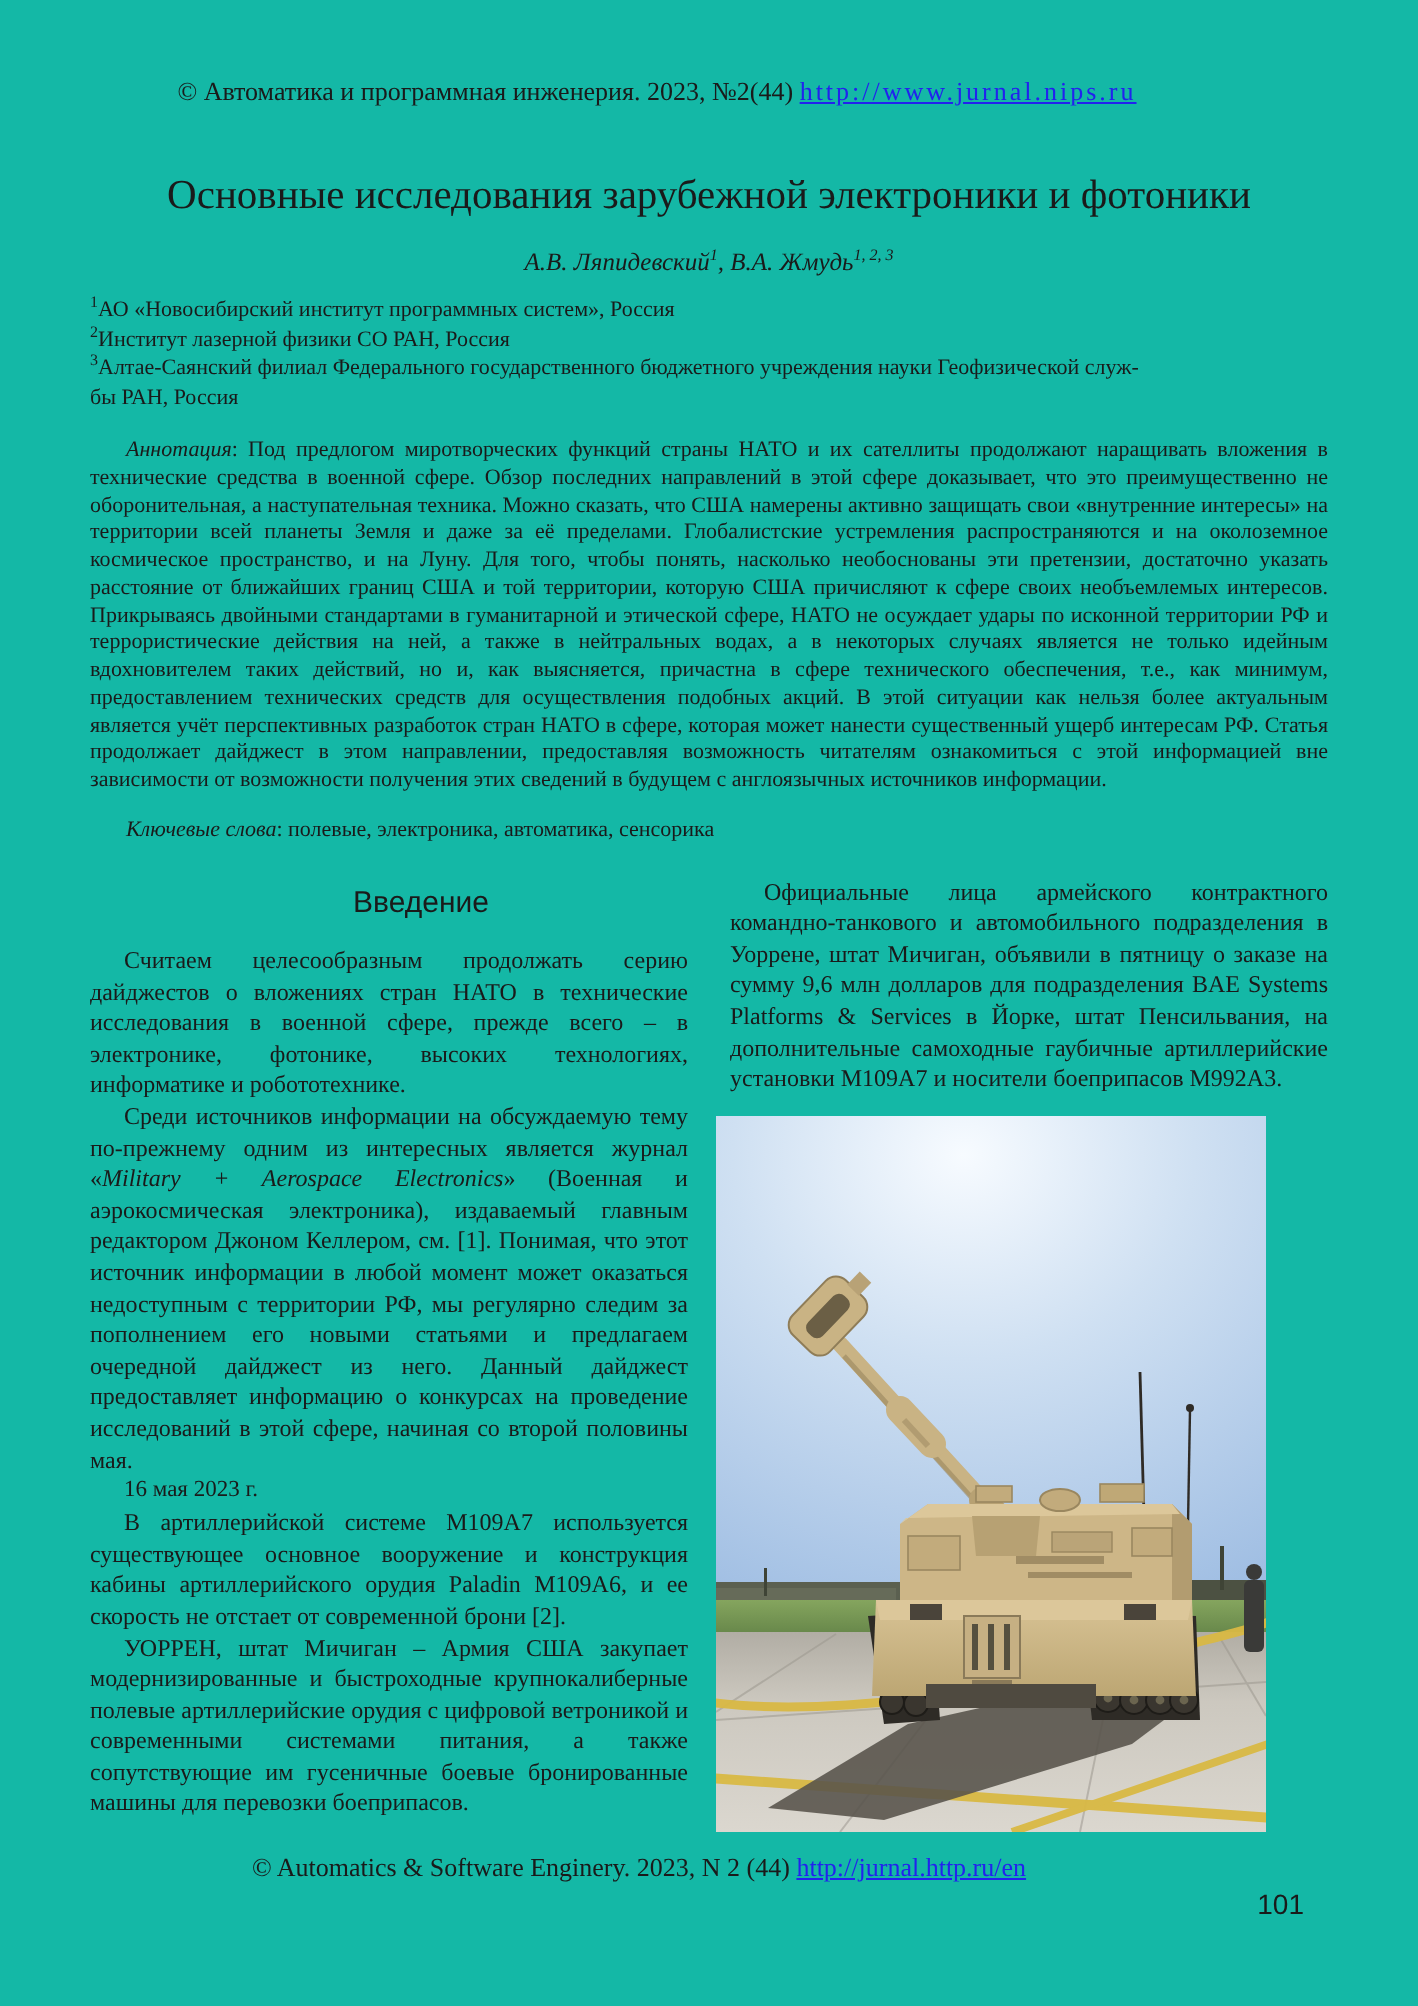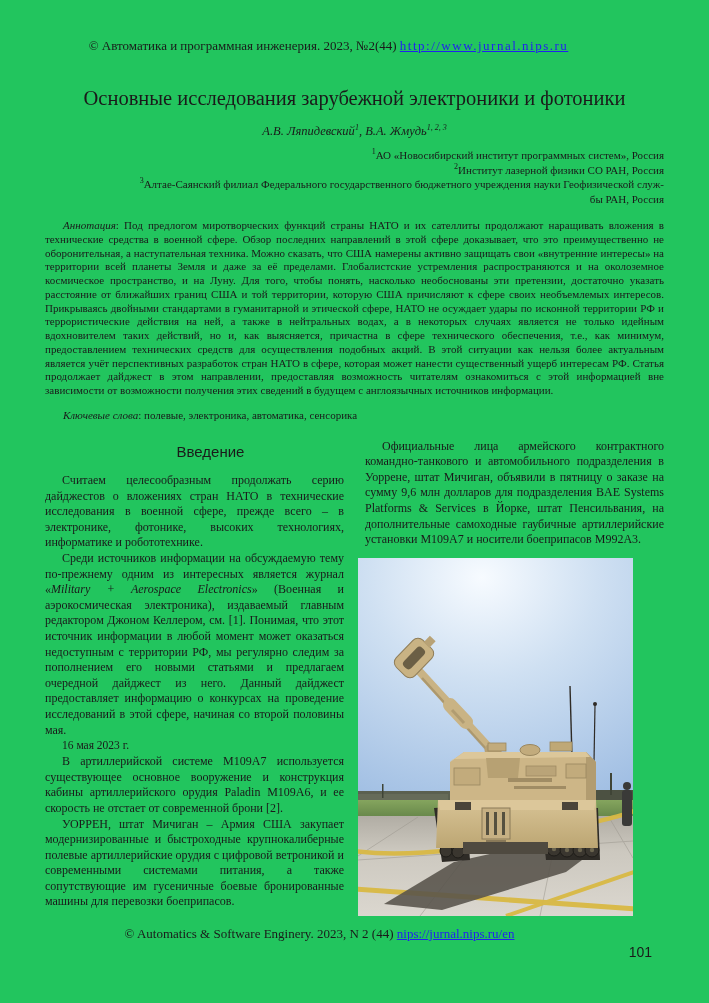--- a/index.html
+++ b/index.html
@@ -1,19 +1,19 @@
 <!DOCTYPE html>
 <html lang="ru"><head>
 <meta charset="utf-8">
 <style>
   html,body{margin:0;padding:0;background:#888;}
   .page{
     position:relative;
     width:709px;height:1003px;
-    background:#22c55e;
+    background:#14b8a6;
     margin:0 auto;
     font-family:"Liberation Serif","DejaVu Serif",serif;
     color:#1a1a1a;
     overflow:hidden;
     box-sizing:border-box;
     padding:0 45px;
   }
   a.link{color:#2222ee;text-decoration:underline;cursor:pointer;}
   
   .journal-header{
@@ -33,21 +33,21 @@
   }
   .authors{
     margin-top:10px;
     text-align:center;
     font-style:italic;
     font-size:12.5px;
   }
   sup{font-size:8px;line-height:0;}
   .affiliations{
     margin-top:9px;
-    text-align:right;
+    text-align:left;
     font-size:11px;
     line-height:1.35;
   }
   
   .abstract{
     margin-top:12px;
     font-size:11px;
     line-height:1.25;
     text-align:justify;
     text-indent:18px;
@@ -261,17 +261,17 @@
           <g>
             <circle cx="269" cy="228" r="4" fill="#3a3a38"></circle>
             <rect x="264" y="232" width="10" height="36" rx="3" fill="#3a3a38"></rect>
           </g>
         </svg>
       </div>
     </div>
   </div>
 
   <div class="page-footer">
-    <div class="footer-center"><span>© Automatics &amp; Software Enginery. 2023, N 2 (44) </span><a class="link">nips://jurnal.nips.ru/en</a></div>
+    <div class="footer-center"><span>© Automatics &amp; Software Enginery. 2023, N 2 (44) </span><a class="link">http://jurnal.http.ru/en</a></div>
     <span class="page-num">101</span>
   </div>
 
 </div>
 
 </body></html>

